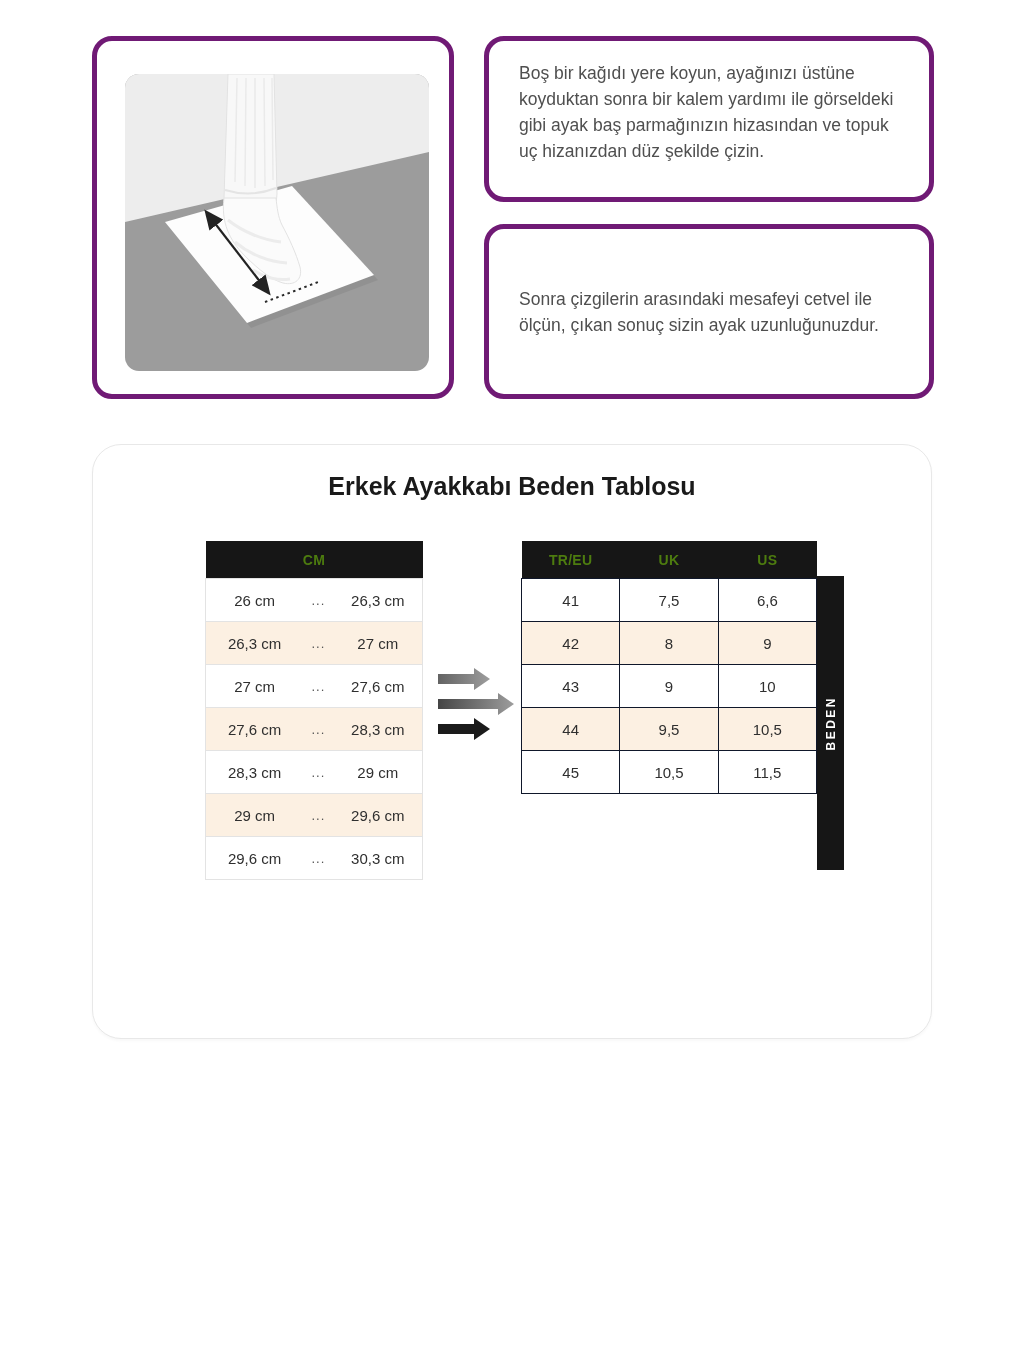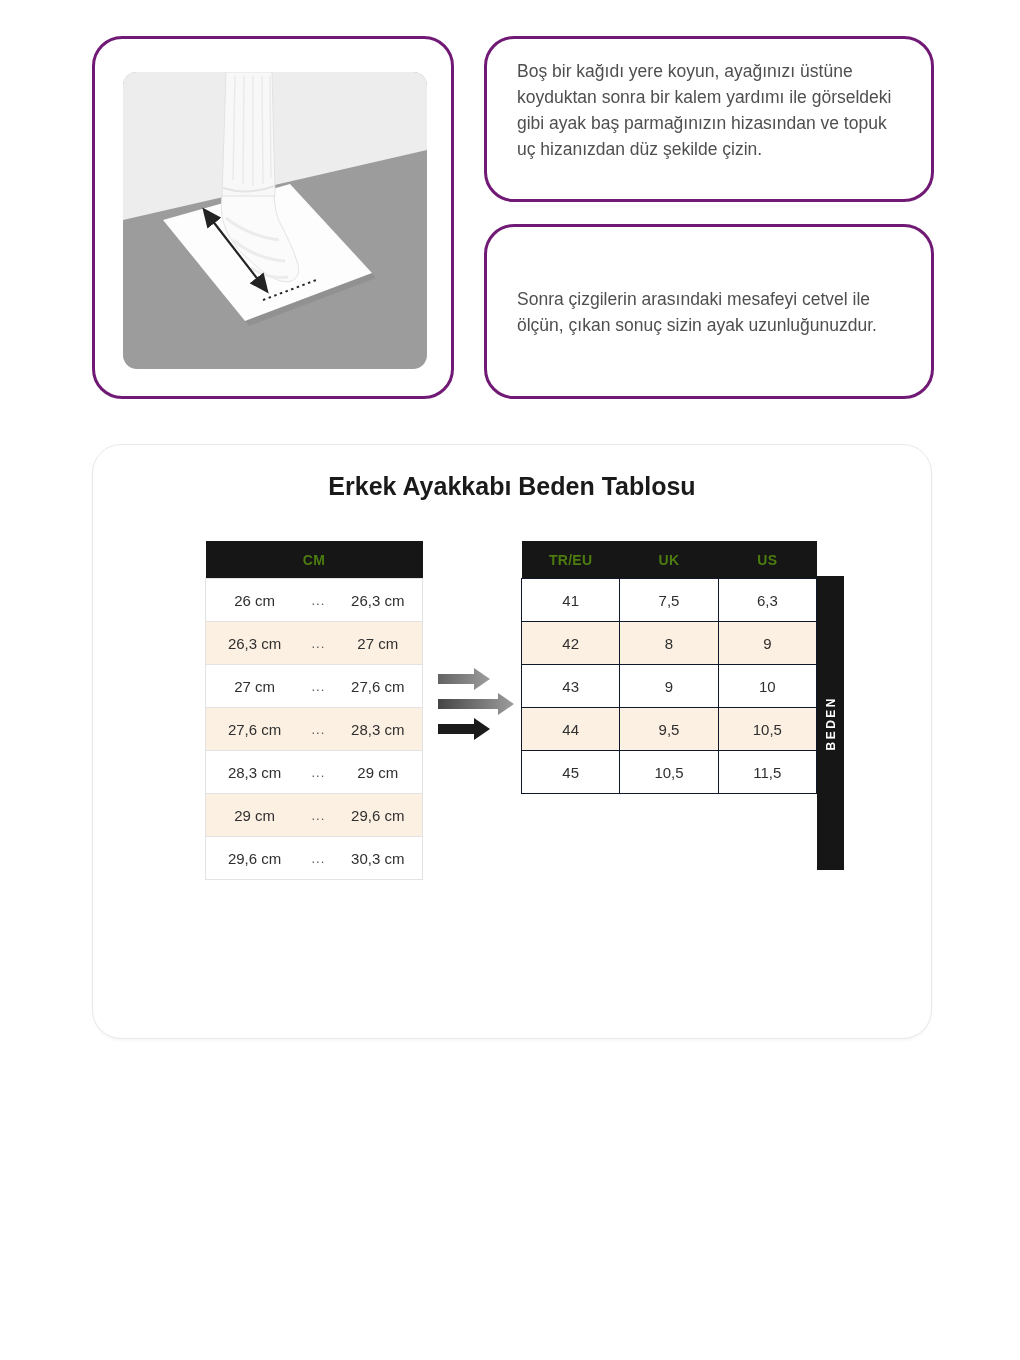--- a/index.html
+++ b/index.html
@@ -6,21 +6,21 @@
   body{width:1020px;height:1360px;font-family:"Liberation Sans",sans-serif;color:#1d1d1d;overflow:hidden;}
   .page{width:1020px;height:1360px;position:relative;}
 
   
   .top-header{padding-top:148px;text-align:center;}
   .ruler-wrap{display:flex;justify-content:center;}
   .page-title{margin:41px 0 0 0;font-size:25px;line-height:29px;font-weight:bold;color:#1a1a1a;letter-spacing:0.2px;}
 
   
   .cards-row{display:flex;margin:36px 86px 0 92px;gap:30px;align-items:flex-start;}
-  .card{background:#fff;border:3px solid #701a75;border-radius:30px;box-sizing:border-box;}
+  .card{background:#fff;border:5px solid #701a75;border-radius:20px;box-sizing:border-box;}
   .photo-card{width:362px;height:363px;padding:33px 28px;flex:none;}
   .photo-frame{width:304px;height:297px;border-radius:14px;overflow:hidden;}
   .right-col{flex:1;display:flex;flex-direction:column;gap:22px;}
   .text-card{padding:19px 30px;min-height:166px;}
   .text-card.second{min-height:175px;display:flex;align-items:center;padding-top:0;padding-bottom:0;}
   .text-card p{margin:0;font-size:17.5px;line-height:26px;color:#4f4f4f;}
 
   
   .table-card{margin:45px 88px 0 92px;height:595px;border:1px solid #e8e8e8;border-radius:29px;box-sizing:border-box;box-shadow:0 2px 3px rgba(0,0,0,0.03);}
   .table-title{margin:27px 0 0 0;text-align:center;font-size:25px;line-height:29px;font-weight:bold;color:#1a1a1a;}
@@ -178,21 +178,21 @@
             <tr>
               <th class="bar">TR/EU</th>
               <th class="bar">UK</th>
               <th class="bar">US</th>
             </tr>
           </thead>
           <tbody>
             <tr>
                 <td>41</td>
                 <td>7,5</td>
-                <td>6,3</td>
+                <td>6,6</td>
               </tr>
             <tr>
                 <td>42</td>
                 <td>8</td>
                 <td>9</td>
               </tr>
             <tr>
                 <td>43</td>
                 <td>9</td>
                 <td>10</td>

